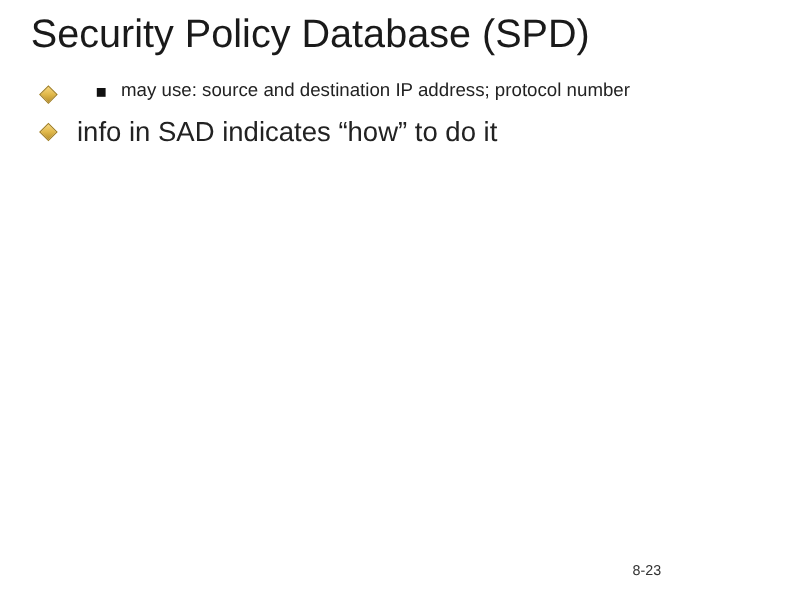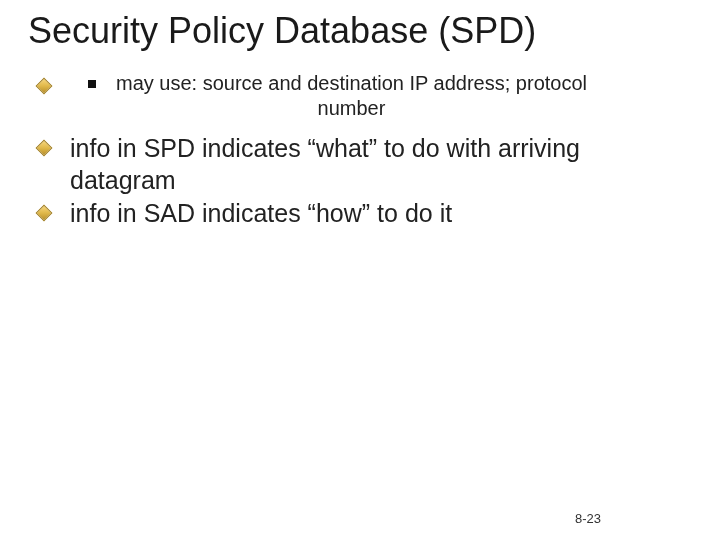--- a/index.html
+++ b/index.html
@@ -51,24 +51,23 @@
     border: 0.5px solid #a07d1f;
   }
   ul.level2 {
     list-style: none;
     margin: 8px 0 12px 60px;
     padding: 0;
   }
   ul.level2 > li {
     position: relative;
     padding-left: 22px;
-    font-size: 20px;
+    font-size: 17px;
     line-height: 1.25;
     color: #222;
-    text-align: center;
   }
   ul.level2 > li .square {
     position: absolute;
     left: 0;
     top: 9px;
     width: 8px;
     height: 8px;
     background: #111;
   }
   .footer {
@@ -97,23 +96,19 @@
   <ul class="level2">
     <li>
       <span class="square"></span>
       <span>may use: source and destination IP address; protocol number</span>
     </li>
   </ul>
 
   <ul class="level1">
     <li>
       <span class="diamond"></span>
-      <span>info in SPD indicates “what” to do with arriving datagram</span>
-    </li>
-    <li>
-      <span class="diamond"></span>
       <span>info in SAD indicates “how” to do it</span>
     </li>
   </ul>
 
   <div class="footer">8-23</div>
 
 </div>
 
 </body></html>

